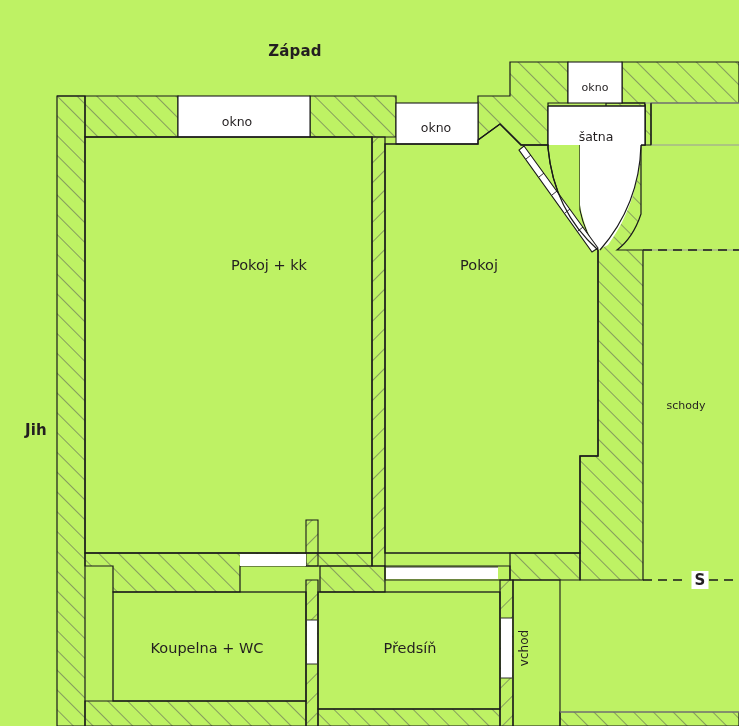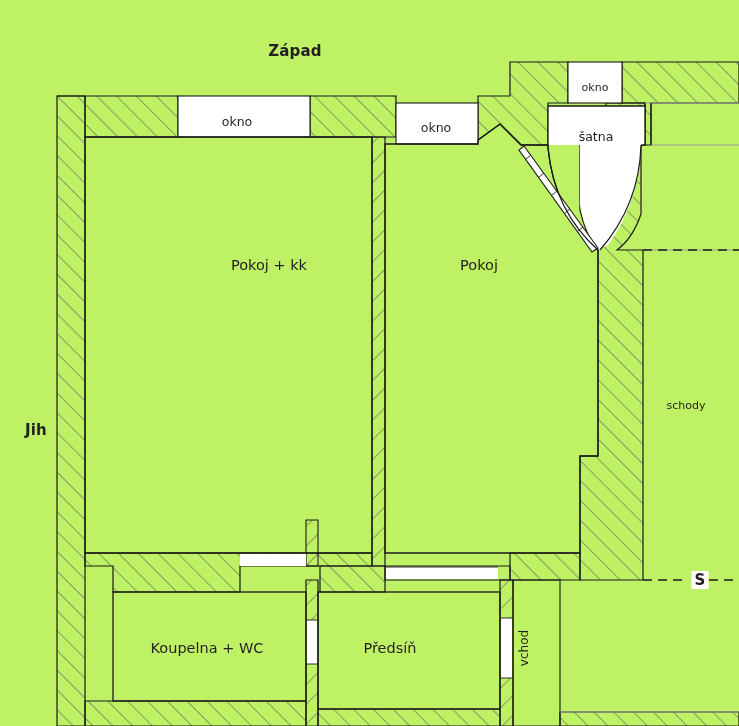--- a/index.html
+++ b/index.html
@@ -173,21 +173,21 @@
   </svg>
 
   <div class="lbl lbl-compass centered" style="left:295px; top:51px;">Západ</div>
   <div class="lbl lbl-compass centered" style="left:36px; top:430px;">Jih</div>
   <div class="lbl lbl-compass centered" style="left:700px; top:580px; background:#ffffff; padding:0 3px;">S</div>
 
   <div class="lbl lbl-room centered" style="left:221px; top:265px;margin-left:48px;">Pokoj + kk</div>
   <div class="lbl lbl-room centered" style="left:479px; top:265px;">Pokoj</div>
   <div class="lbl lbl-small centered" style="left:596px; top:136px;">šatna</div>
   <div class="lbl lbl-room centered" style="left:207px; top:648px;">Koupelna + WC</div>
-  <div class="lbl lbl-room centered" style="left:390px; top:648px;">Předsíň</div>
+  <div class="lbl lbl-room centered" style="left:410px; top:648px;">Předsíň</div>
   <div class="lbl lbl-small centered" style="left:686px; top:405px; font-size:11px;">schody</div>
 
   <div class="lbl lbl-small centered" style="left:237px; top:121px;">okno</div>
   <div class="lbl lbl-small centered" style="left:436px; top:127px;">okno</div>
   <div class="lbl lbl-small centered" style="left:595px; top:87px; font-size:11px;">okno</div>
 
   <div class="lbl lbl-small centered-vert" style="left:524px; top:648px; font-size:12px;">vchod</div>
 
 </div>
 

